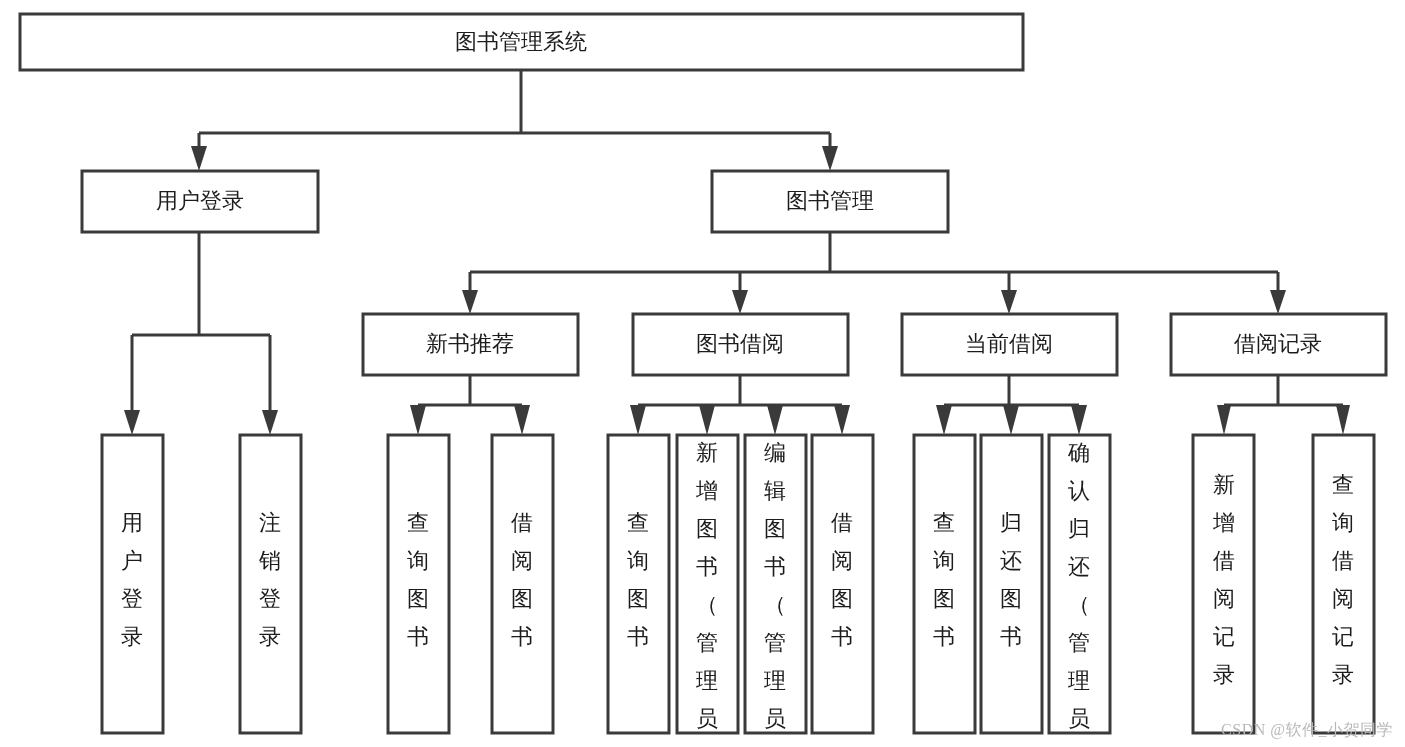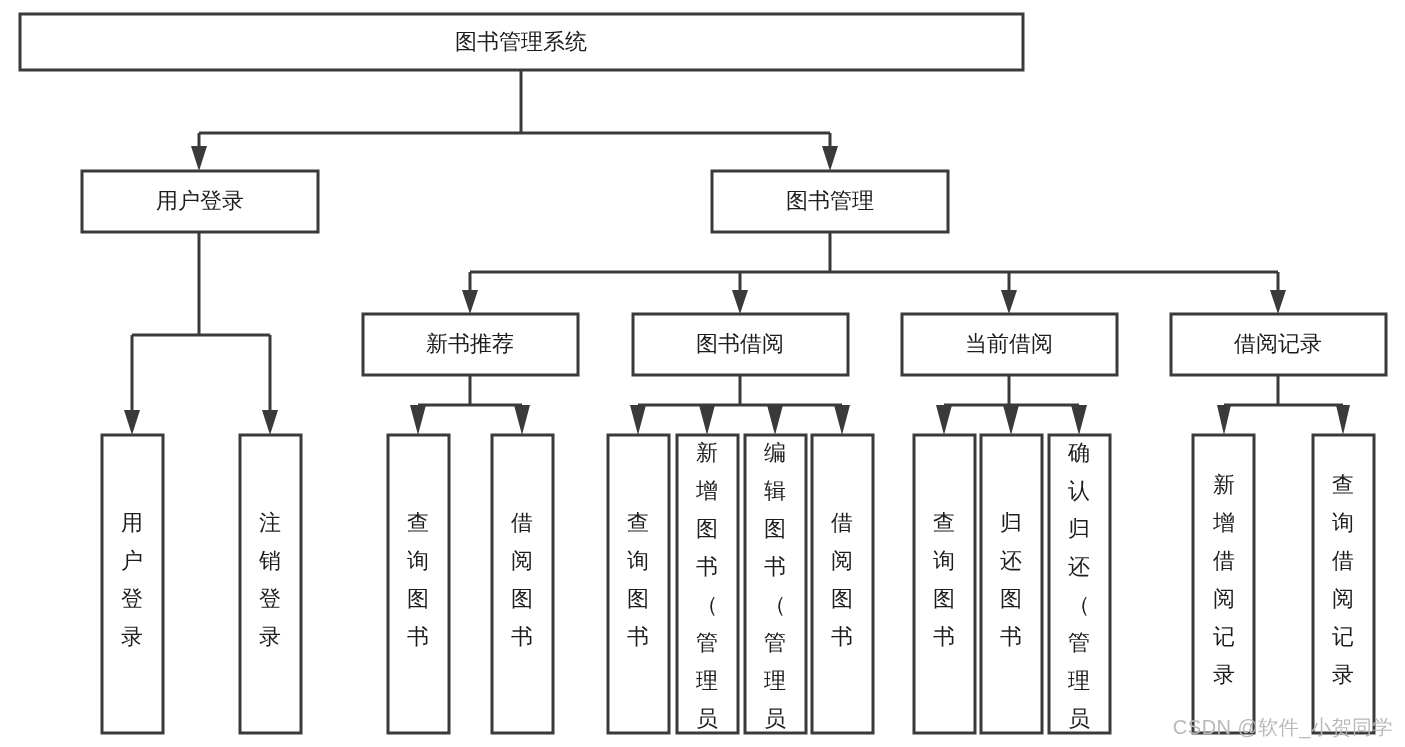--- a/index.html
+++ b/index.html
@@ -51,22 +51,22 @@
   .node-label-v {
     font-family: "DejaVu Sans", "Liberation Sans", sans-serif;
     font-size: 22px;
     fill: #1c1c1c;
     text-anchor: middle;
   }
   .watermark {
     position: absolute;
     right: 12px;
     bottom: 6px;
-    font-family: Liberation Sans, sans-serif;
-    font-size: 20px;
+    font-family: Liberation Serif, serif;
+    font-size: 16px;
     color: #b9b9b9;
     letter-spacing: 0.5px;
     white-space: nowrap;
     pointer-events: none;
   }
 </style>
 </head>
 <body>
 
 <div id="diagram-root">

